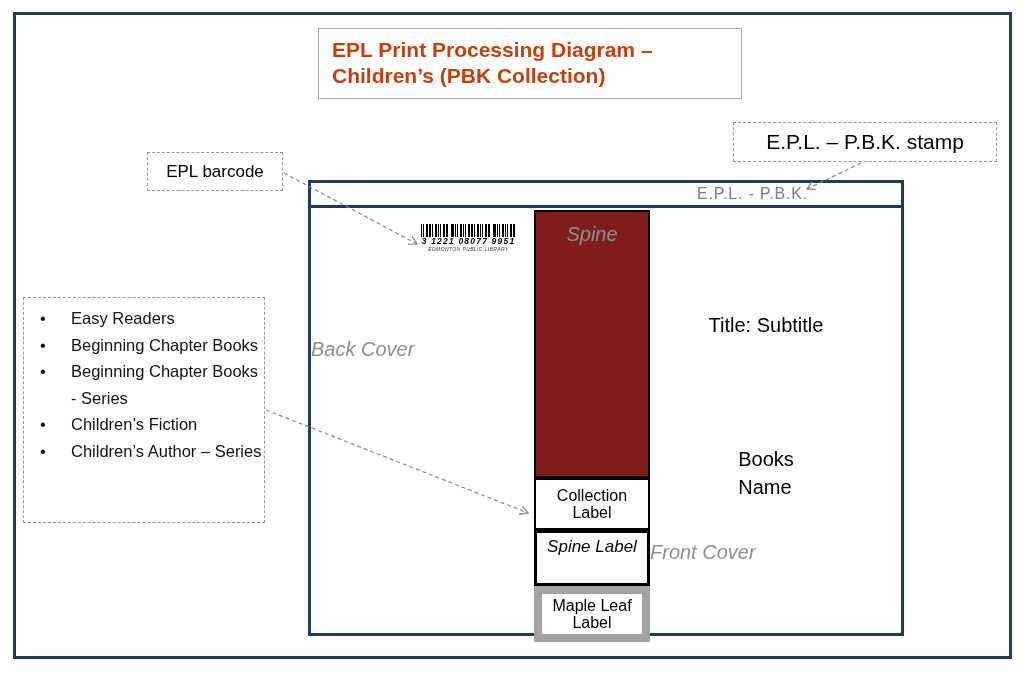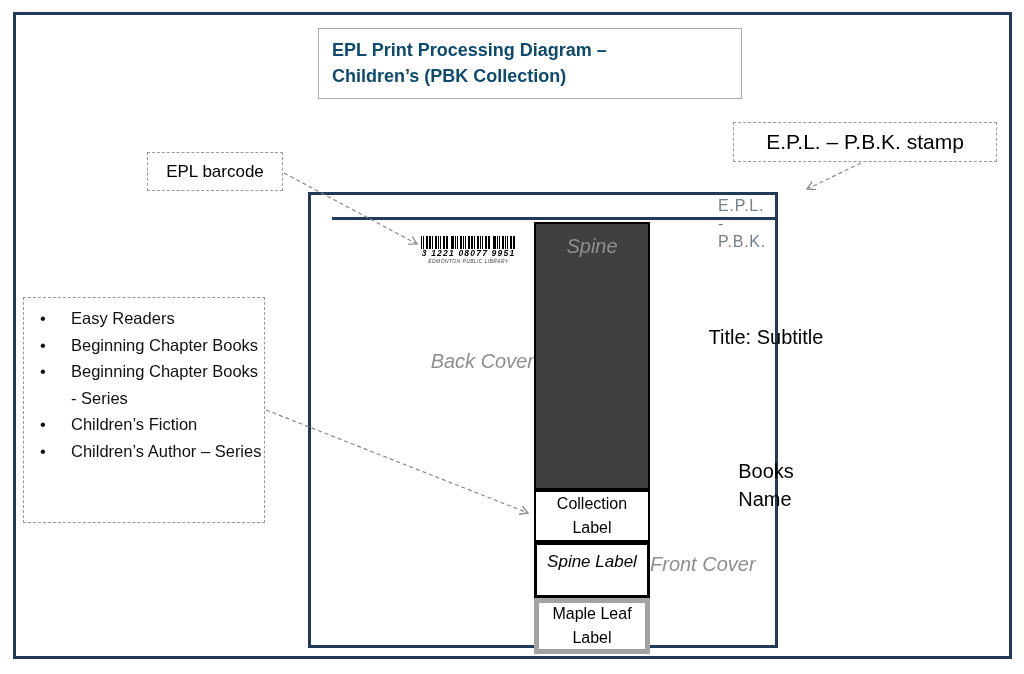--- a/index.html
+++ b/index.html
@@ -5,65 +5,65 @@
   * { margin:0; padding:0; box-sizing:border-box; }
   html,body { width:1024px; height:674px; background:#ffffff;
               font-family:"Liberation Sans", sans-serif; color:#111; overflow:hidden; }
   .stage { position:relative; width:1024px; height:674px; background:#fff; }
 
   .outer-frame { position:absolute; left:13px; top:12px; width:999px; height:647px;
                  border:3px solid #203a58; background:#fff; }
 
   .title-box { position:absolute; left:318px; top:28px; width:424px; height:71px;
                border:1px solid #ababab; background:#fff; padding:8px 10px 0 13px; }
-  .title-box div { font-weight:bold; font-size:18px; line-height:26px; color:#0c4a6e; }
+  .title-box div { font-weight:bold; font-size:21px; line-height:26px; color:#c2410c; }
 
   .callout { position:absolute; border:1px dashed #999; background:#fff; }
   .stamp-callout { left:733px; top:122px; width:264px; height:40px;
                    display:flex; align-items:center; justify-content:center;
                    font-size:21px; color:#000; }
   .barcode-callout { left:147px; top:152px; width:136px; height:39px;
                      display:flex; align-items:center; justify-content:center;
                      font-size:17px; color:#000; }
 
   .list-callout { left:23px; top:297px; width:242px; height:226px; padding-top:7px; }
   .list-callout ul { list-style:none; }
   .list-callout li { position:relative; padding-left:47px; font-size:16.5px;
                      line-height:26.5px; color:#111; }
   .list-callout li .bullet { position:absolute; left:16px; top:0; }
 
-  .book { position:absolute; left:308px; top:192px; width:470px; height:456px;
-          border:3px solid #203a58; background:#fff;padding-left:21px; }
+  .book { position:absolute; left:308px; top:180px; width:596px; height:456px;
+          border:3px solid #203a58; background:#fff; }
   .book-strip { position:relative; width:100%; height:25px; border-bottom:3px solid #203a58; }
   .strip-stamp { position:absolute; left:386px; top:2px; font-size:16px;
                  letter-spacing:0.8px; color:#76818c; }
 
   .barcode { position:absolute; left:109px; top:41px; width:97px; text-align:center;font-style:italic; }
   .barcode-bars { height:13px; width:95px; margin:0 auto;
     background:repeating-linear-gradient(90deg,
       #000 0, #000 1.5px, #fff 1.5px, #fff 2.5px,
       #000 2.5px, #000 3.2px, #fff 3.2px, #fff 5.2px,
       #000 5.2px, #000 7.4px, #fff 7.4px, #fff 8.4px); }
   .barcode-number { font-size:8.5px; font-weight:bold; letter-spacing:1.2px;
                     line-height:9px; color:#000; white-space:nowrap; }
   .barcode-caption { font-size:5px; letter-spacing:0.4px; color:#444; line-height:6px; }
 
   .ghost { color:#8f8f8f; font-style:italic; font-size:20px; }
-  .back-cover-label { position:absolute; left:0; top:155px; width:223px; text-align:right; }
+  .back-cover-label { position:absolute; left:0; top:155px; width:223px; text-align:left; }
 
   .spine-box { position:absolute; left:223px; top:27px; width:116px; height:268px;
-               border:2px solid #000; background:#404040; text-align:center; padding-top:11px; }
+               border:2px solid #000; background:#7f1d1d; text-align:center; padding-top:11px; }
 
   .spine-stack-box { position:absolute; left:223px; width:116px; background:#fff;
-                     text-align:center; font-size:16px; line-height:24px; color:#000; }
+                     text-align:center; font-size:16px; line-height:17px; color:#000; }
   .collection-box { top:295px; height:52px; border:2px solid #000;
                     display:flex; align-items:center; justify-content:center; }
   .spinelabel-box { top:347px; height:56px; border:3px solid #000;
                     padding-top:5px; font-size:17px;font-style:italic; }
-  .maple-box { top:403px; height:56px; border:5px solid #a3a3a3;
+  .maple-box { top:403px; height:56px; border:8px solid #a3a3a3;
                display:flex; align-items:center; justify-content:center; }
 
   .fc-title  { position:absolute; left:339px; top:131px; width:232px; text-align:center;
                font-size:20px; color:#000; }
   .fc-author { position:absolute; left:339px; top:262px; width:232px; text-align:center; }
   .fc-author .author-lines { display:inline-block; text-align:left;
                font-size:20px; line-height:28px; color:#000; }
   .fc-label  { position:absolute; left:339px; top:358px; width:232px; text-align:left; }
 
   .arrows { position:absolute; left:0; top:0; width:1024px; height:674px;

